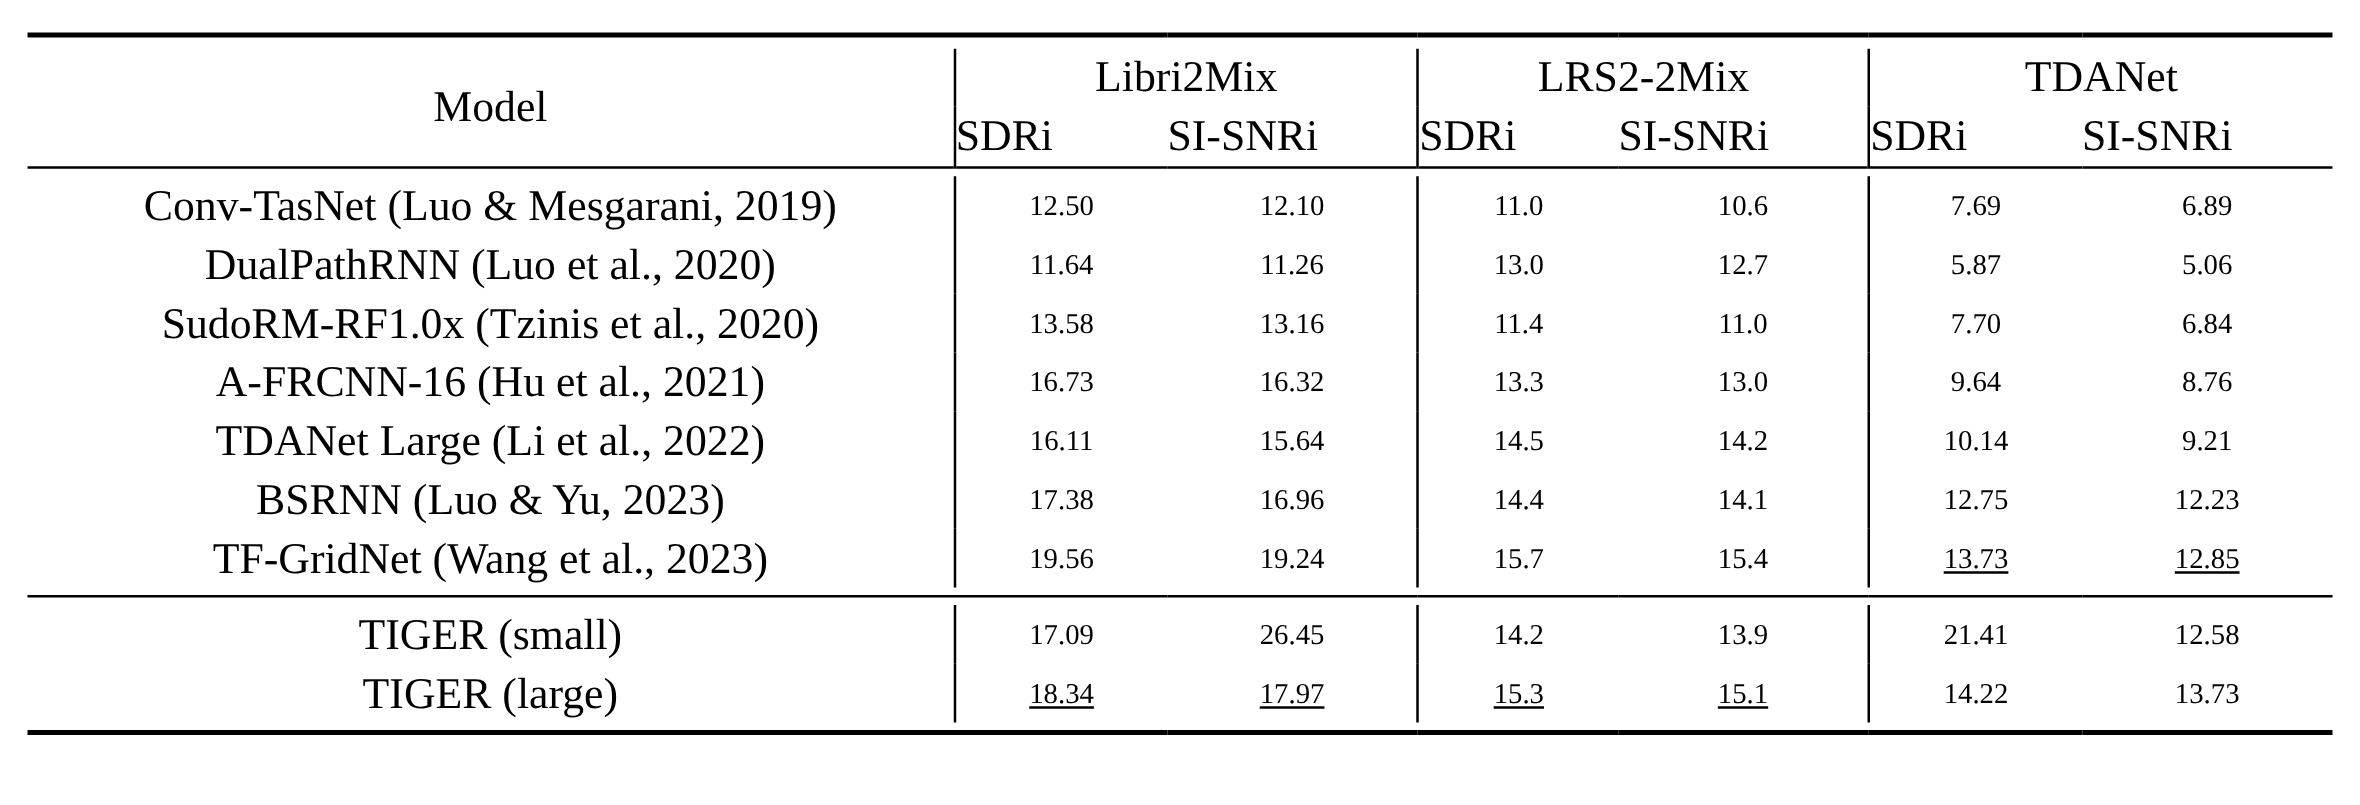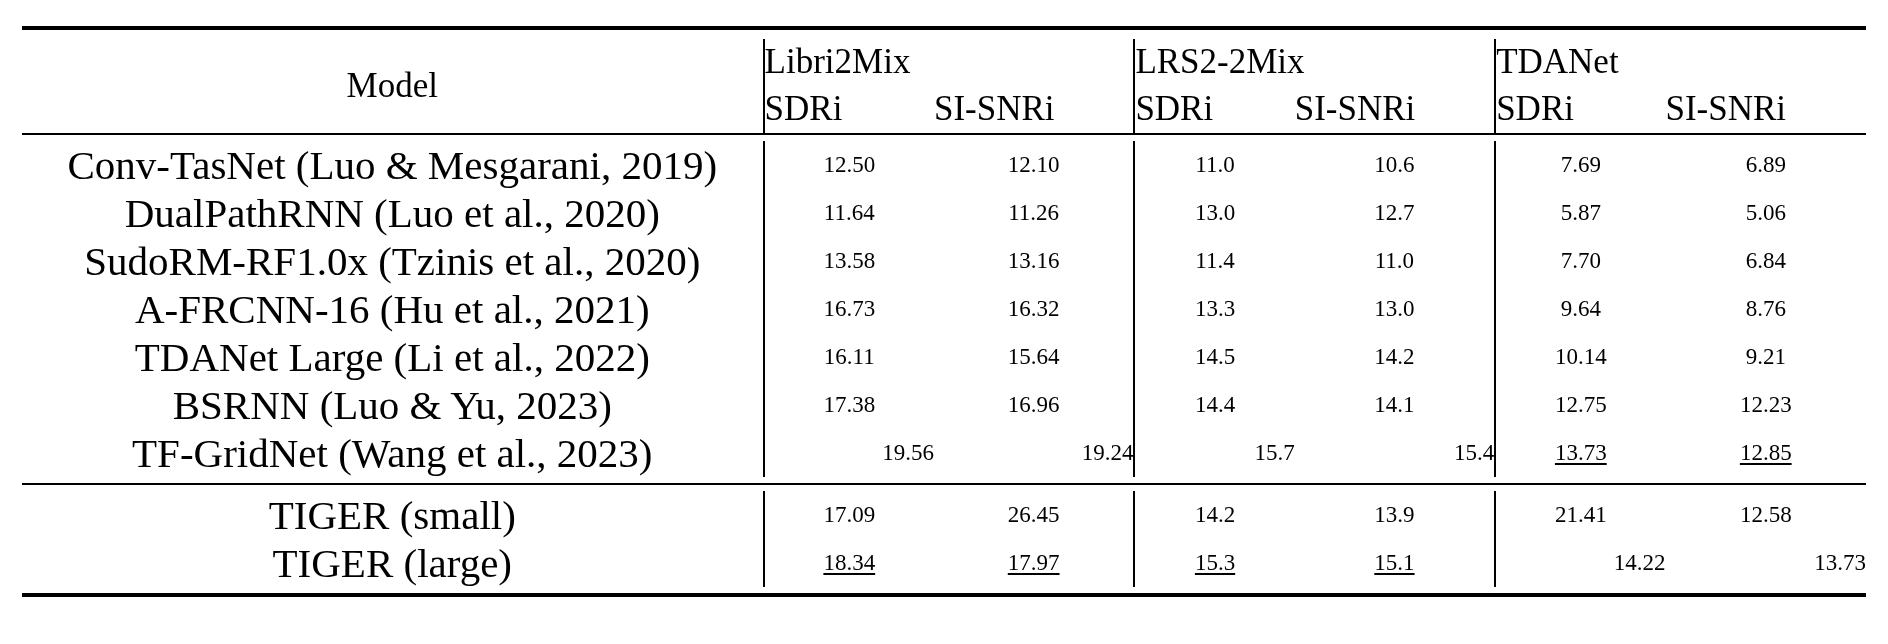--- a/index.html
+++ b/index.html
@@ -60,41 +60,41 @@
     width: 740px;
     text-align: center;
     font-size: 35px;
   }
   .cell-num {
     text-align: center;
     font-size: 23px;
     height: 47px;
   }
   .grouphead {
-    text-align: left;
+    text-align: center;
     font-size: 35px;
     height: 46px;
   }
   .subhead {
     text-align: left;
     font-size: 35px;
     height: 48px;
   }
   
   .vsep {
     border-left: 2px solid #000;
   }
-  .bold { font-weight: bold; text-align: right; }
+  .bold { font-weight: bold; }
   .uline {
     text-decoration: underline;
     text-underline-offset: 3px;
   }
   .model-name {
     text-align: center;
-    font-size: 41px;
+    font-size: 35px;
     height: 47px;
   }
 </style>
 </head>
 <body>
 
 <div class="sheet">
   <table class="results">
     <colgroup>
       <col style="width:740px">

